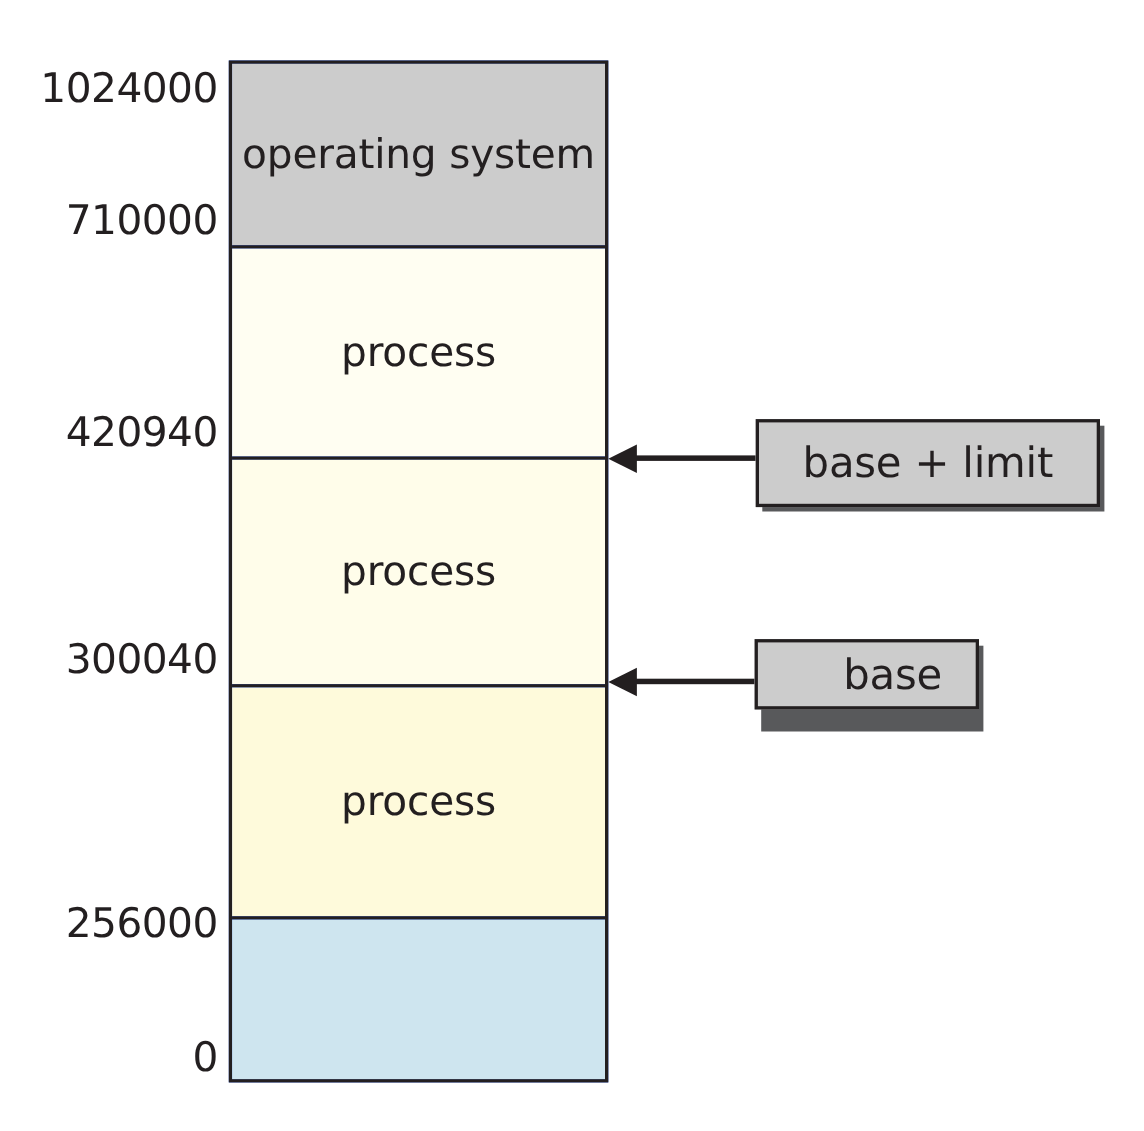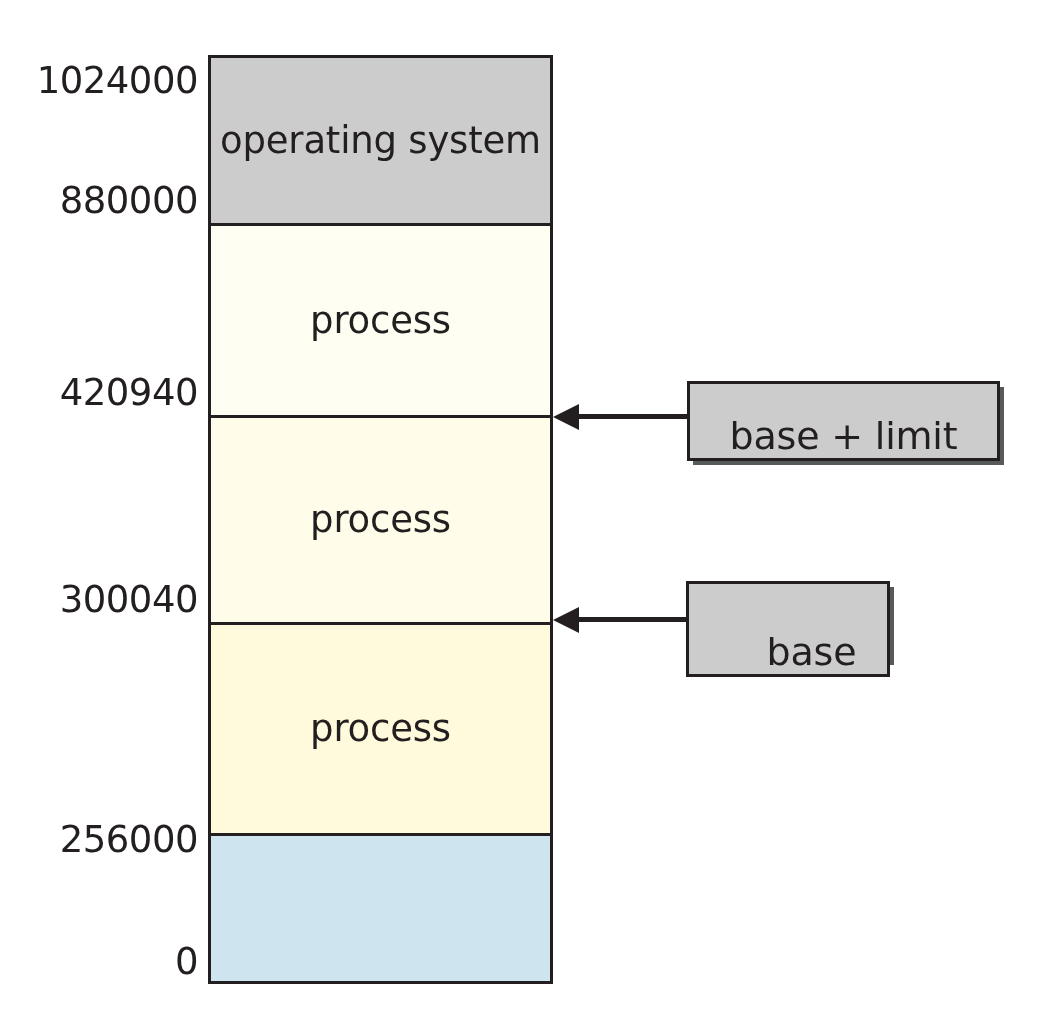--- a/index.html
+++ b/index.html
@@ -70,21 +70,21 @@
     height: 0;
   }
 
   
   .callout-box {
     position: absolute;
     box-sizing: border-box;
     background: #cccccc;
     border: 3px solid #231f20;
     display: flex;
-    align-items: flex-end;
+    align-items: center;
     justify-content: center;
     font-size: 38px;
     color: #231f20;
     letter-spacing: -0.2px;
     white-space: nowrap;
   }
   .callout-shadow {
     position: absolute;
     background: #58595b;
   }
@@ -132,21 +132,21 @@
     <div class="band" style="top:778px; height:145px; background:#cee5ef;">
       <span></span>
     </div>
   </div>
 
   <div class="addr-wrap" style="top:55px;">
     <div class="addr-label" style="top:4px; transform:translateY(0%);">1024000</div>
   </div>
 
   <div class="addr-wrap" style="top:223px;">
-    <div class="addr-label" style="top:-44px;">880000</div>
+    <div class="addr-label" style="top:-44px;">710000</div>
   </div>
 
   <div class="addr-wrap" style="top:415px;">
     <div class="addr-label" style="top:-44px;">420940</div>
   </div>
 
   <div class="addr-wrap" style="top:622px;">
     <div class="addr-label" style="top:-44px;margin-left:32px;">300040</div>
   </div>
 
@@ -161,17 +161,17 @@
   <div class="arrow-line" style="left:566px; top:414px; width:121px;"></div>
   <div class="arrow-head" style="left:553px; top:404px;"></div>
   <div class="callout-shadow" style="left:693px; top:387px; width:311px; height:78px;"></div>
   <div class="callout-box" style="left:687px; top:381px; width:313px; height:80px;">
     <span>base + limit</span>
   </div>
 
   <div class="arrow-line" style="left:566px; top:617px; width:120px;"></div>
   <div class="arrow-head" style="left:553px; top:607px;"></div>
   <div class="callout-shadow" style="left:692px; top:587px; width:202px; height:78px;"></div>
-  <div class="callout-box" style="left:686px; top:581px; width:204px; height:96px;padding-left:47px;">
+  <div class="callout-box" style="left:686px; top:581px; width:204px; height:64px;padding-left:47px;">
     <span>base</span>
   </div>
 
 </div>
 
 </body></html>

